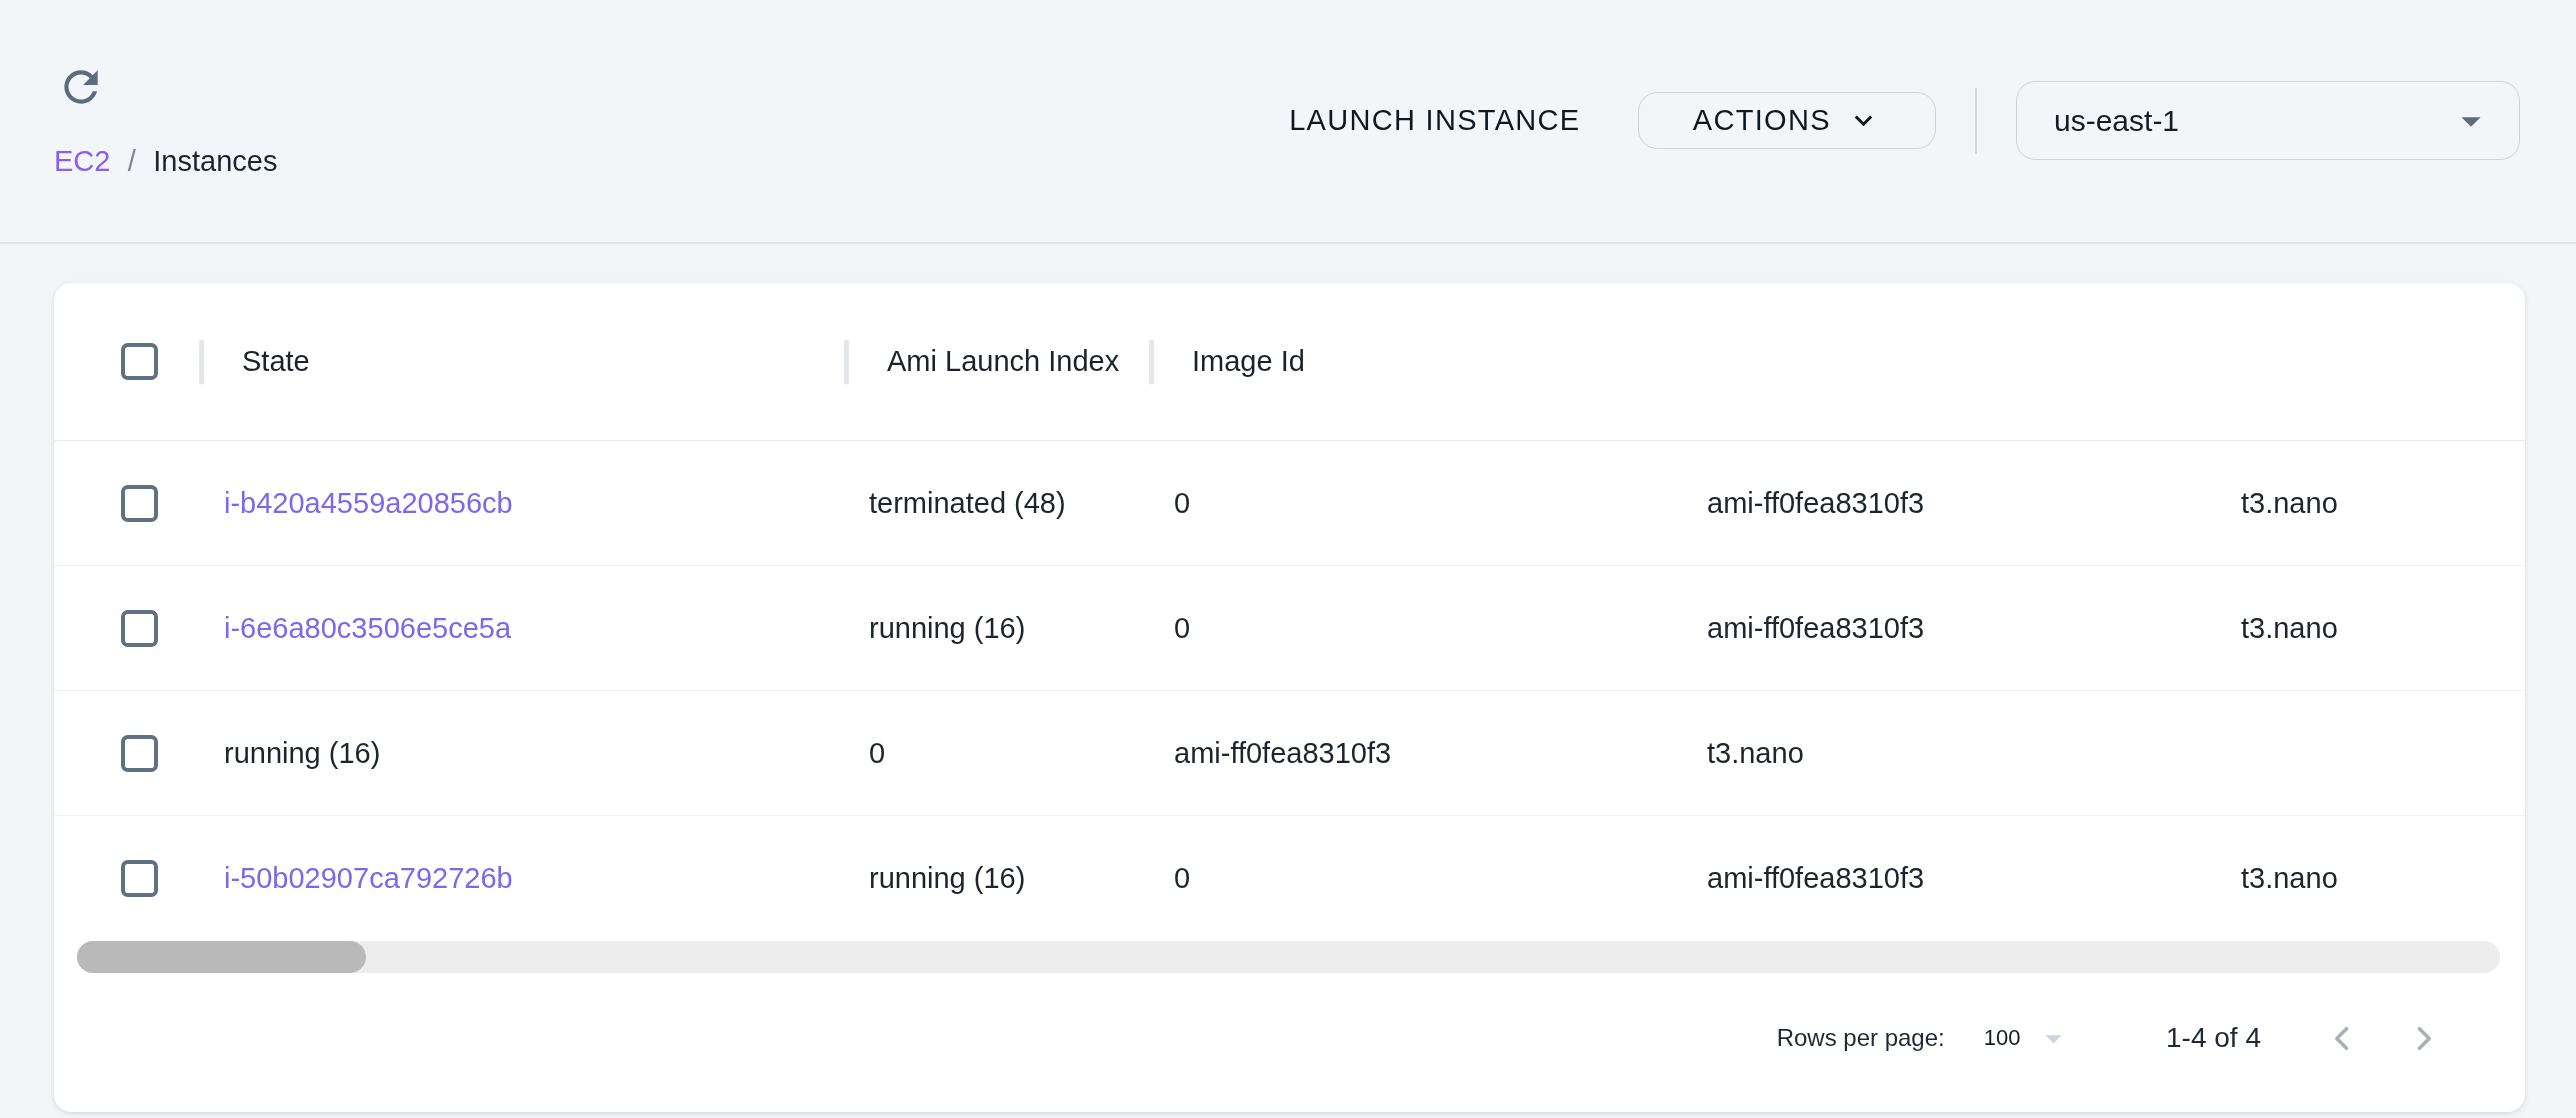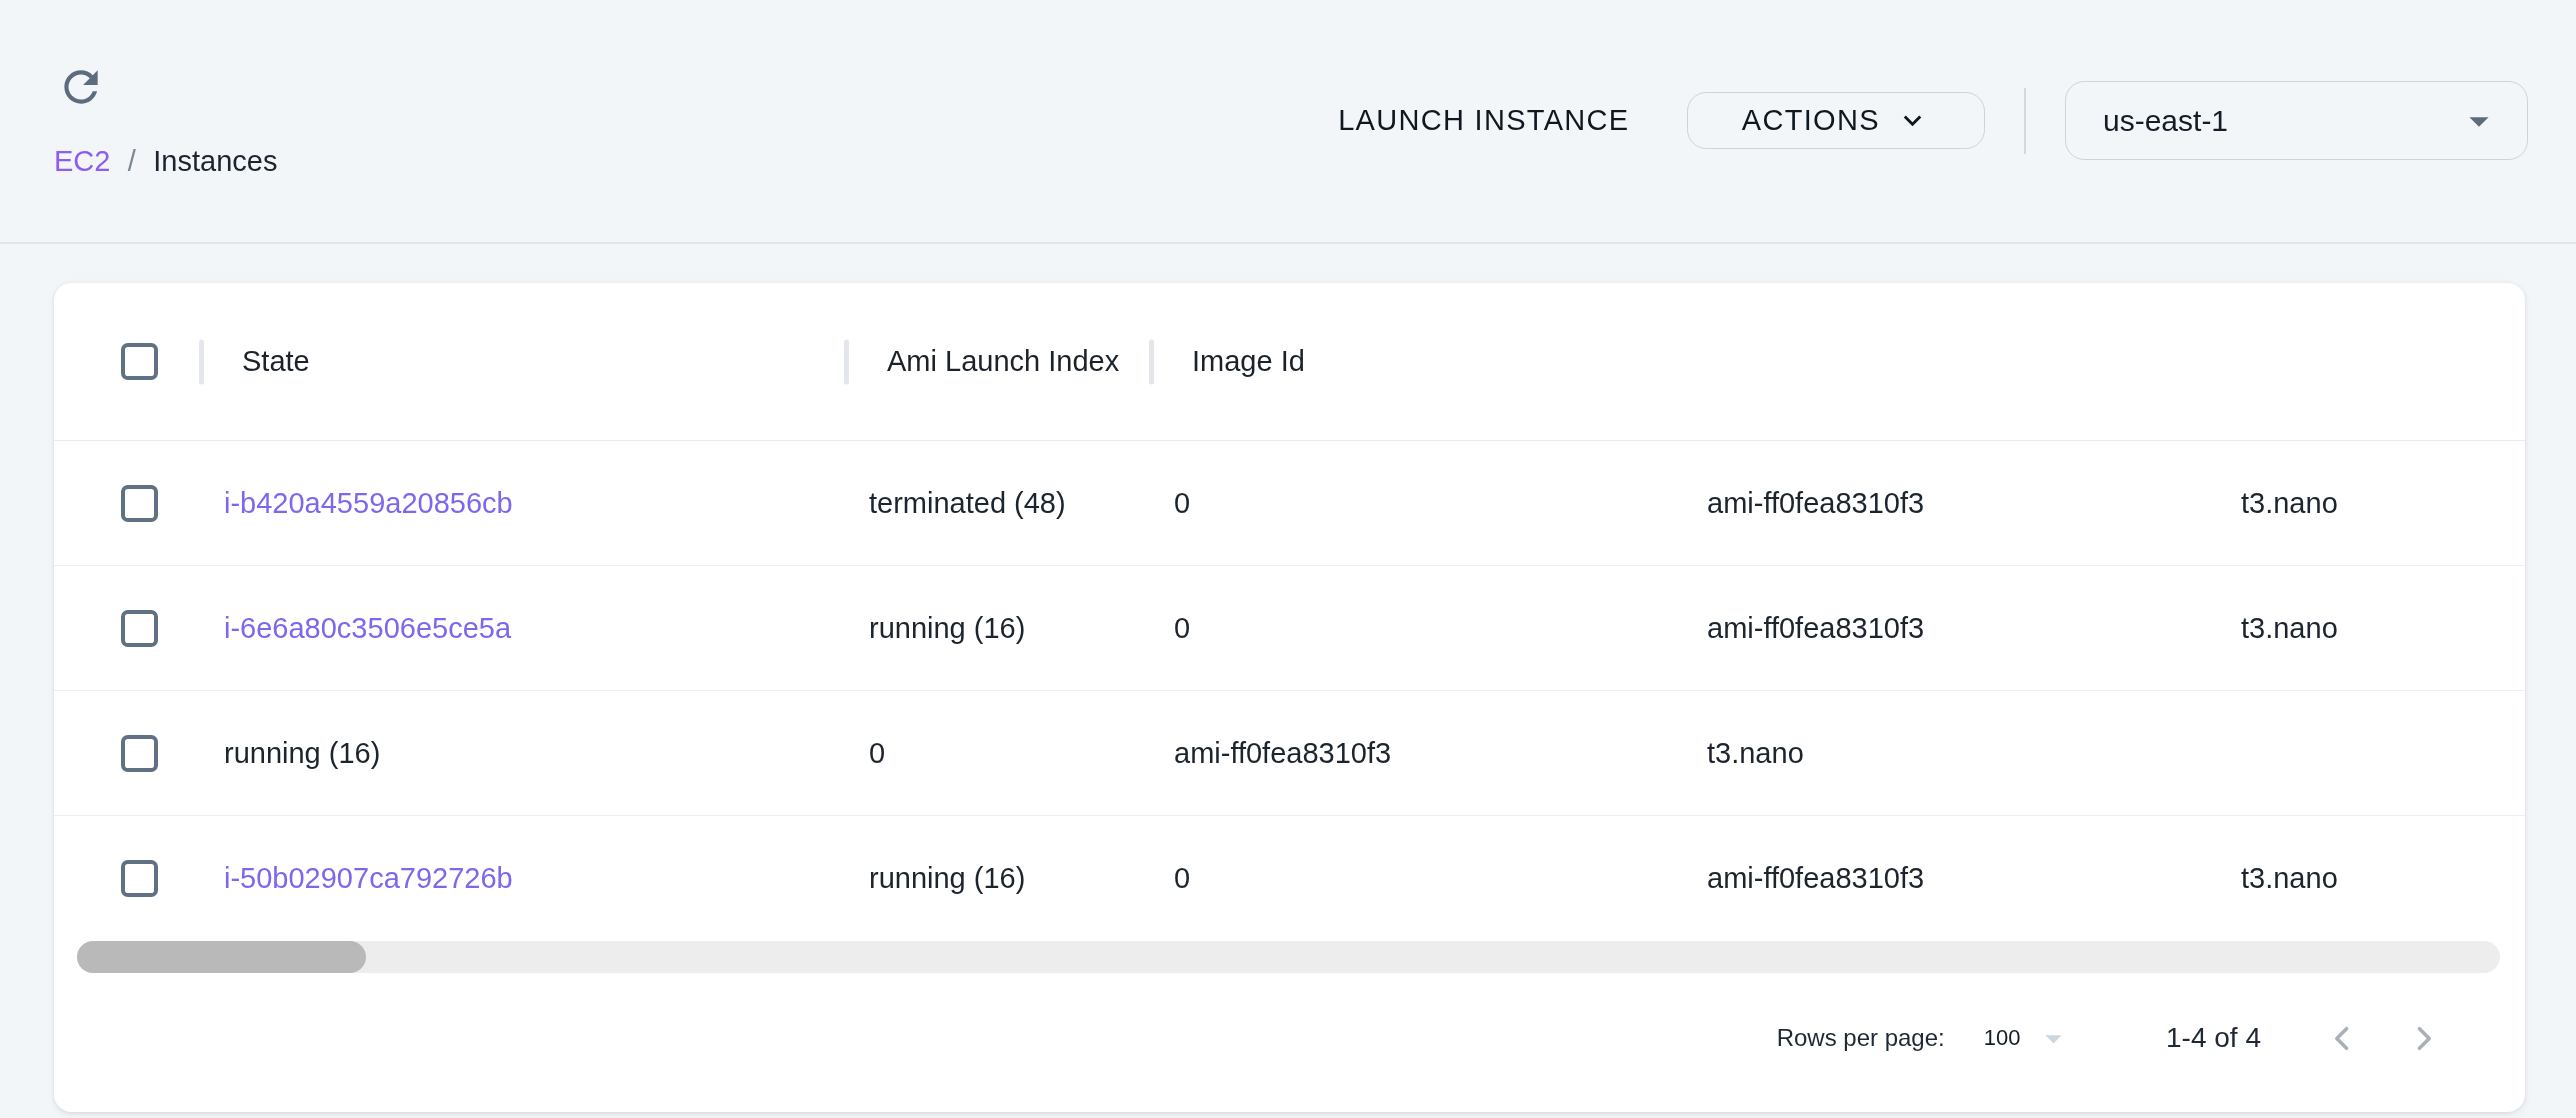--- a/index.html
+++ b/index.html
@@ -25,39 +25,39 @@
   }
   .breadcrumb {
     position:absolute; left:54px; top:145px;
     font-size:29px; display:flex; align-items:center; gap:17.4px;
   }
   .breadcrumb .crumb-root { color:#8b5cf6; cursor:pointer; text-decoration:none; }
   .breadcrumb .crumb-sep  { color:#7b8794; }
   .breadcrumb .crumb-cur  { color:#1c242e; }
 
   .header-actions {
-    position:absolute; right:48px; top:81px; height:79px;
+    position:absolute; right:56px; top:81px; height:79px;
     display:flex; align-items:center;justify-content:center;
   }
   .launch-btn {
     border:none; background:transparent; cursor:pointer;
     font-family:inherit; font-size:29px; font-weight:500; letter-spacing:1.3px;
     color:#10181f; padding:0 9.7px; margin-right:48px;
   }
   .actions-btn {
     width:298px; height:57px; background:transparent; cursor:pointer;
     border:1.9px solid #ccd3d9; border-radius:19.4px;
     display:flex; align-items:center; justify-content:center; gap:15.5px;
     font-family:inherit; font-size:29px; font-weight:500; letter-spacing:1.3px; color:#10181f;
   }
   .vdivider {
     width:1.9px; height:66px; background:#d3d8dd; margin:0 39px;
   }
   .region-select {
-    width:463px; height:79px; background:transparent; cursor:pointer;
+    width:504px; height:79px; background:transparent; cursor:pointer;
     border:1.9px solid #ccd3d9; border-radius:19.4px;
     display:flex; align-items:center;
     font-size:30px; color:#141c26; padding:0 25px 0 37px;
   }
   .region-select .region-label { flex:1; text-align:left; }
   .header-rule {
     position:absolute; left:0; right:0; top:242px; height:1.9px; background:#e2e5e9;
   }
 
   

